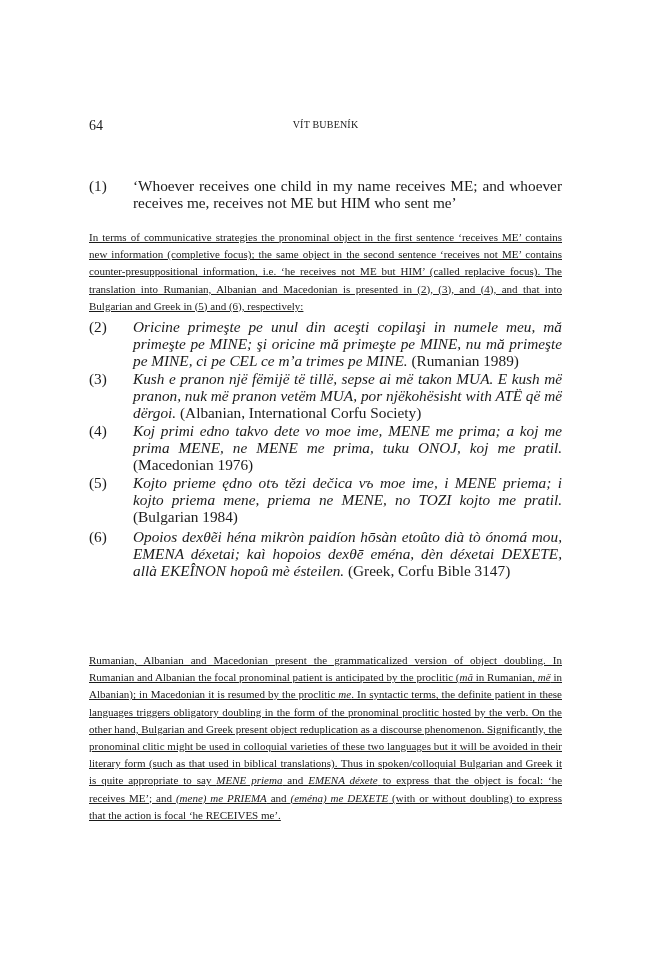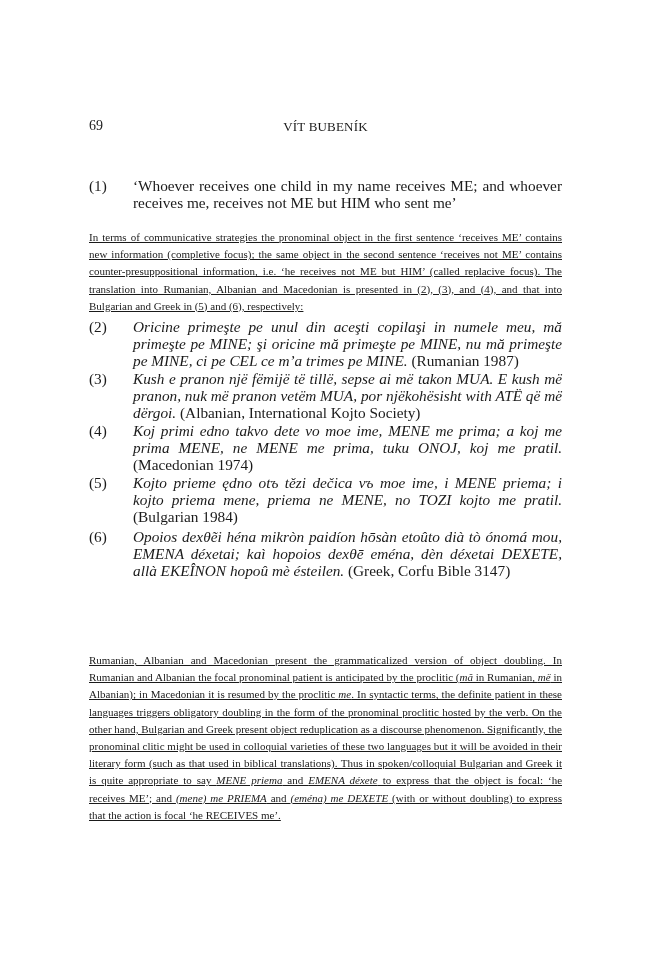--- a/index.html
+++ b/index.html
@@ -4,56 +4,56 @@
 <style>
   html, body { margin: 0; padding: 0; background: #ffffff; }
   body {
     width: 650px; height: 975px; position: relative; overflow: hidden;
     font-family: "Liberation Serif", "DejaVu Serif", serif;
     color: #1a1a1a;
   }
   .page { position: absolute; left: 89px; top: 0; width: 473px; }
   .running-head { position: absolute; top: 118px; left: 0; width: 473px; height: 20px; font-size: 14px; }
   .page-number { position: absolute; left: 0; top: 0; }
-  .author { position: absolute; left: 0; right: 0; text-align: center; font-size: 13px; letter-spacing: 0.2px; top: 1px; }
+  .author { position: absolute; left: 0; right: 0; text-align: center; font-size: 10px; letter-spacing: 0.2px; top: 1px; }
   .p { position: absolute; left: 0; width: 473px; font-size: 11px; line-height: 17.2px; text-align: justify; text-decoration: underline; }
   .ex { position: absolute; left: 0; width: 473px; font-size: 15.3px; line-height: 17.2px; }
   .ex-num { position: absolute; left: 0; top: 0; width: 40px; }
   .ex-body { margin-left: 44px; text-align: justify; }
   i, .it { font-style: italic; }
 </style>
 </head>
 <body>
 
 <div class="page">
   <div class="running-head">
-    <span class="page-number">69</span>
+    <span class="page-number">64</span>
     <span class="author">VÍT BUBENÍK</span>
   </div>
 
   <div class="ex" style="top:177px;">
     <span class="ex-num">(1)</span>
     <div class="ex-body">‘Whoever receives one child in my name receives ME; and whoever receives me, receives not ME but HIM who sent me’</div>
   </div>
 
   <div class="p" style="top:229px;">In terms of communicative strategies the pronominal object in the first sentence ‘receives ME’ contains new information (completive focus); the same object in the second sentence ‘receives not ME’ contains counter-presuppositional information, i.e. ‘he receives not ME but HIM’ (called replacive focus). The translation into Rumanian, Albanian and Macedonian is presented in (2), (3), and (4), and that into Bulgarian and Greek in (5) and (6), respectively:</div>
 
   <div class="ex" style="top:318px;">
     <span class="ex-num">(2)</span>
-    <div class="ex-body"><i>Oricine primeşte pe unul din aceşti copilaşi in numele meu, mă primeşte pe MINE; şi oricine mă primeşte pe MINE, nu mă primeşte pe MINE, ci pe CEL ce m’a trimes pe MINE.</i><span> (Rumanian 1987)</span></div>
+    <div class="ex-body"><i>Oricine primeşte pe unul din aceşti copilaşi in numele meu, mă primeşte pe MINE; şi oricine mă primeşte pe MINE, nu mă primeşte pe MINE, ci pe CEL ce m’a trimes pe MINE.</i><span> (Rumanian 1989)</span></div>
   </div>
 
   <div class="ex" style="top:370px;">
     <span class="ex-num">(3)</span>
-    <div class="ex-body"><i>Kush e pranon një fëmijë të tillë, sepse ai më takon MUA. E kush më pranon, nuk më pranon vetëm MUA, por njëkohësisht with ATË që më dërgoi.</i><span> (Albanian, International Kojto Society)</span></div>
+    <div class="ex-body"><i>Kush e pranon një fëmijë të tillë, sepse ai më takon MUA. E kush më pranon, nuk më pranon vetëm MUA, por njëkohësisht with ATË që më dërgoi.</i><span> (Albanian, International Corfu Society)</span></div>
   </div>
 
   <div class="ex" style="top:422px;">
     <span class="ex-num">(4)</span>
-    <div class="ex-body"><i>Koj primi edno takvo dete vo moe ime, MENE me prima; a koj me prima MENE, ne MENE me prima, tuku ONOJ, koj me pratil.</i><span> (Macedonian 1974)</span></div>
+    <div class="ex-body"><i>Koj primi edno takvo dete vo moe ime, MENE me prima; a koj me prima MENE, ne MENE me prima, tuku ONOJ, koj me pratil.</i><span> (Macedonian 1976)</span></div>
   </div>
 
   <div class="ex" style="top:474px;">
     <span class="ex-num">(5)</span>
     <div class="ex-body"><i>Kojto prieme ędno otъ tězi dečica vъ moe ime, i MENE priema; i kojto priema mene, priema ne MENE, no TOZI kojto me pratil.</i><span> (Bulgarian 1984)</span></div>
   </div>
 
   <div class="ex" style="top:528px;">
     <span class="ex-num">(6)</span>
     <div class="ex-body"><i>Opoios dexθẽi héna mikròn paidíon hōsàn etoûto dià tò ónomá mou, EMENA déxetai; kaì hopoios dexθē eména, dèn déxetai DEXETE, allà EKEÎNON hopoû mè ésteilen.</i><span> (Greek, Corfu Bible 3147)</span></div>

